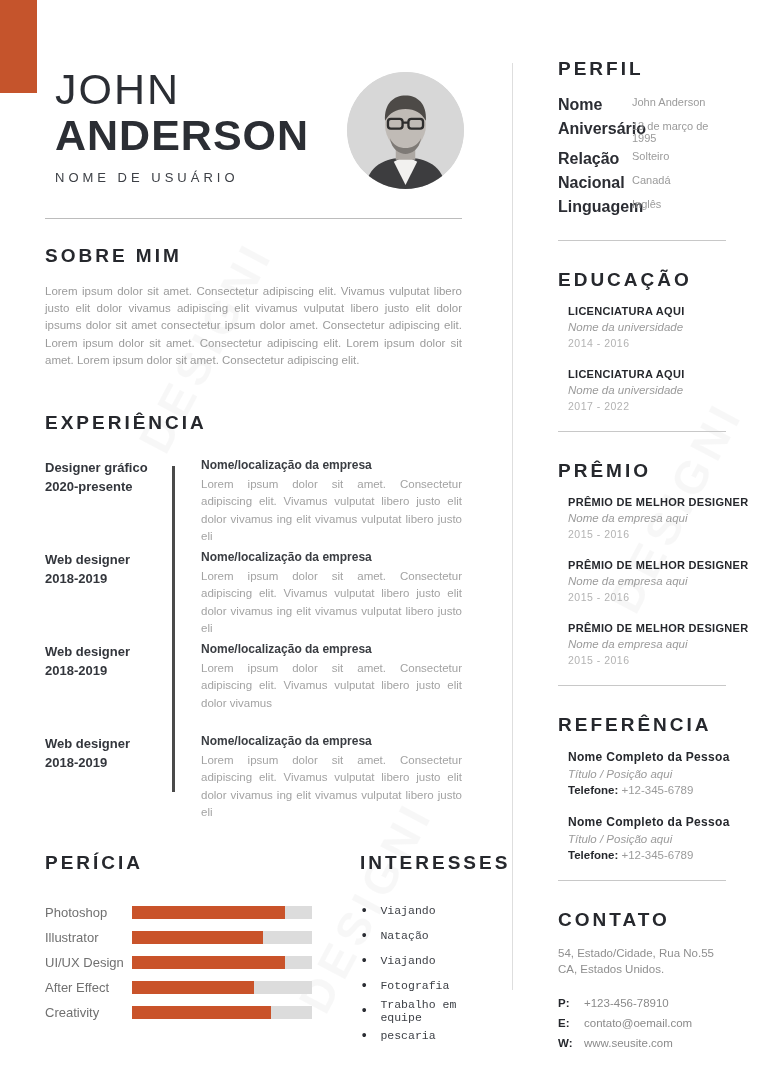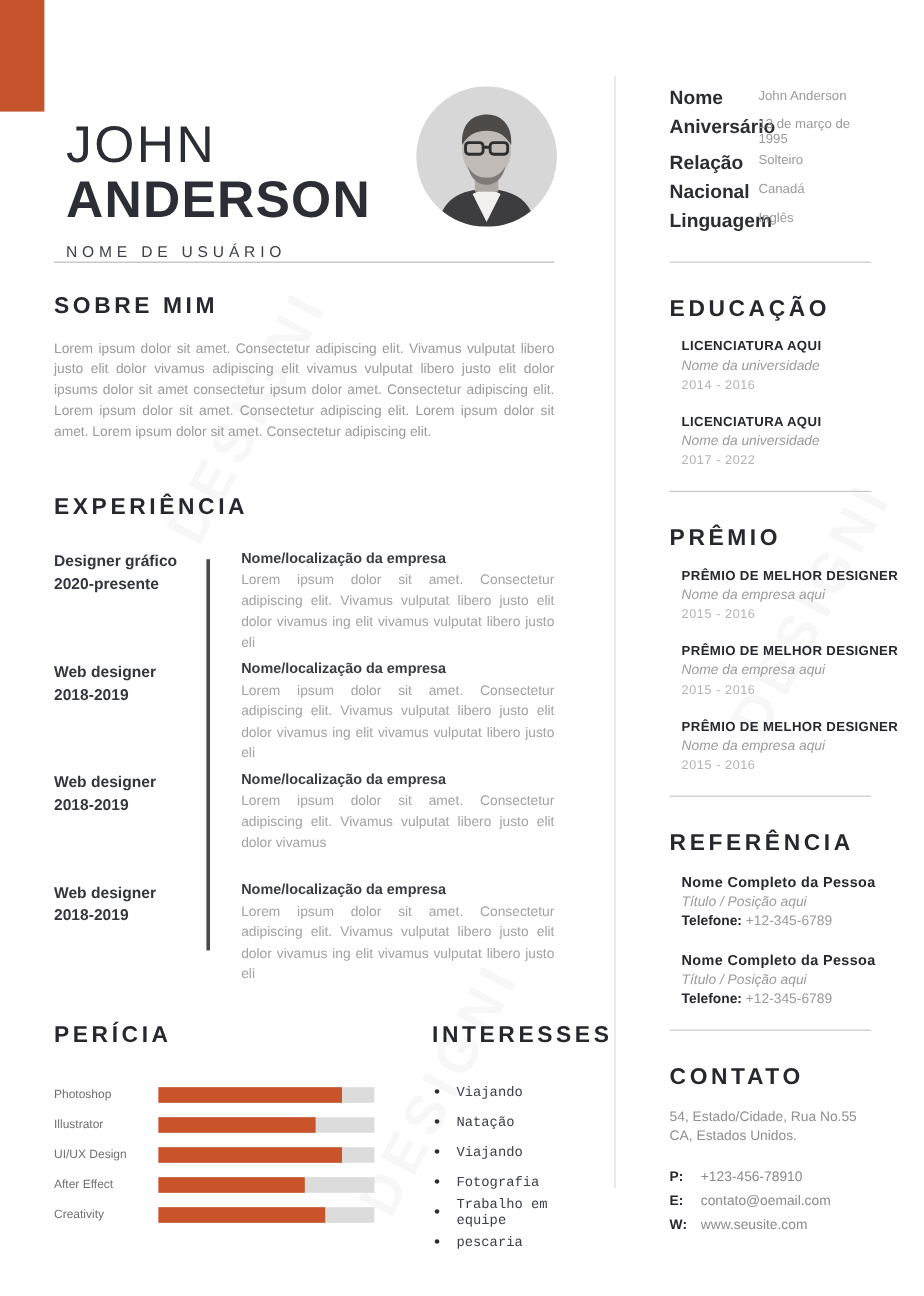--- a/index.html
+++ b/index.html
@@ -6,21 +6,21 @@
   html,body { width:770px; height:1080px; background:#ffffff; overflow:hidden;
               font-family:"Liberation Sans", sans-serif; }
   body { position:relative; color:#2e3036; }
 
   
   .wm { position:absolute; font-size:46px; font-weight:700; letter-spacing:6px;
         color:#8a8a8a; opacity:0.06; pointer-events:none; white-space:nowrap; }
 
   
   .accent-block { position:absolute; left:0; top:75; width:37px; height:93px; background:#c5542c; }
-  .name-block { position:absolute; left:55px; top:66px;margin-top:32px; }
+  .name-block { position:absolute; left:55px; top:66px; }
   .first-name { font-size:43px; font-weight:400; letter-spacing:2px; color:#2b2e34; line-height:46px; }
   .last-name  { font-size:43px; font-weight:700; letter-spacing:1px; color:#2b2e34; line-height:46px; }
   .subtitle   { margin-top:12px; font-size:13px; letter-spacing:4px; color:#3d4046; }
   .photo-wrap { position:absolute; left:347px; top:72px; width:117px; height:117px;
                 border-radius:50%; overflow:hidden; background:#d7d7d7; }
   .header-divider { position:absolute; left:45px; top:218px; width:417px; height:1px; background:#bcbcbc; }
 
   
   .sec-title { font-size:19px; font-weight:700; letter-spacing:3px; color:#26282d; }
 
@@ -34,21 +34,21 @@
   .exp-entry { display:grid; grid-template-columns:118px 38px auto; min-height:92px; }
   .exp-entry:last-child { min-height:0; }
   .exp-role { font-size:13px; font-weight:700; color:#33363c; line-height:19px; }
   .exp-dot { width:11px; height:11px; border-radius:50%; background:#2f3237; margin:3px auto 0 auto; position:relative; z-index:2; }
   .exp-company { font-size:12px; font-weight:700; color:#3a3d42; margin-bottom:4px; }
   .exp-desc { font-size:11.5px; line-height:17.4px; color:#a3a3a3; text-align:justify; }
 
   .skills { position:absolute; left:45px; top:852px; width:270px; }
   .skill-rows { margin-top:26px; }
   .skill-row { display:flex; align-items:center; height:25px; }
-  .skill-label { width:87px; font-size:10px; color:#707070; }
+  .skill-label { width:87px; font-size:13px; color:#707070; }
   .skill-track { width:180px; height:13px; background:#dcdcdc; }
   .skill-fill { height:13px; background:#c9532a; }
 
   .interests { position:absolute; left:360px; top:852px; width:130px; }
   .interest-list { margin-top:24px;font-family:Liberation Mono, monospace; }
   .interest-item { font-size:11.5px; color:#3c3f45; height:25px; display:flex; align-items:center; }
   .interest-item::before { content:"•"; color:#2b2d33; font-size:14px; margin-right:12px; }
 
   
   .vert-divider { position:absolute; left:512px; top:63px; width:1px; height:927px; background:#dedede; }
@@ -220,20 +220,21 @@
     <div class="interest-item">Trabalho em equipe</div>
     <div class="interest-item">pescaria</div>
   </div>
 </section>
 
 <div class="vert-divider"></div>
 
 <div class="right-col">
 
   <section class="profile">
+    <div class="sec-title">PERFIL</div>
     <div class="profile-rows">
       <div class="profile-row">
         <span class="profile-label">Nome</span>
         <span class="profile-value">John Anderson</span>
       </div>
       <div class="profile-row">
         <span class="profile-label">Aniversário</span>
         <span class="profile-value">13 de março de 1995</span>
       </div>
       <div class="profile-row">

